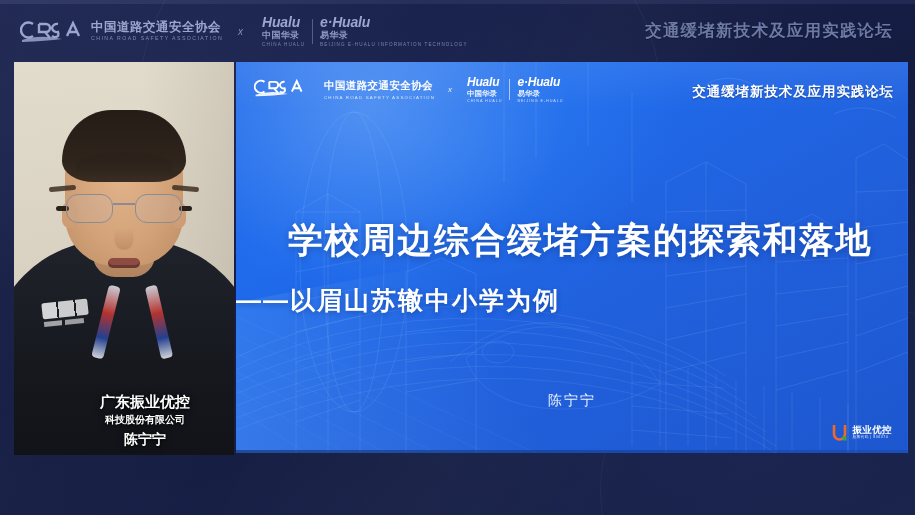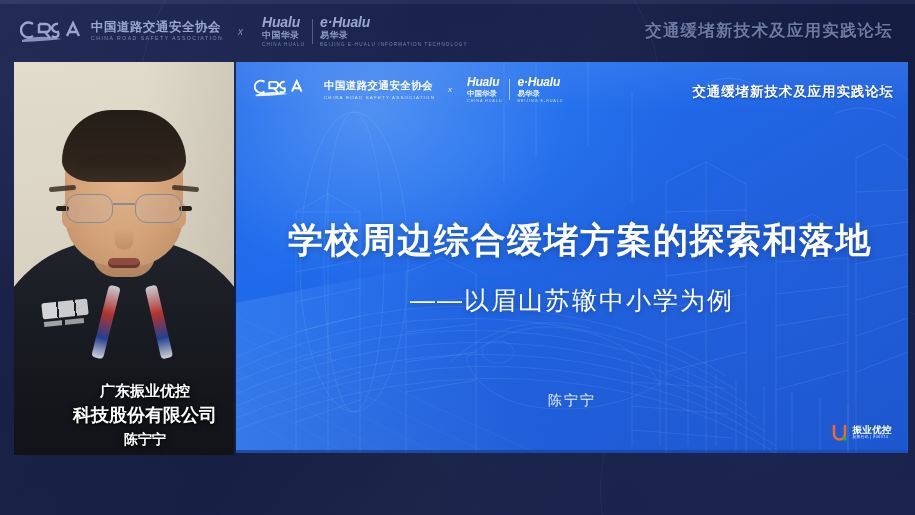--- a/index.html
+++ b/index.html
@@ -196,21 +196,21 @@
 
   
   .v-caption{
     position:absolute; left:0; bottom:6px; width:100%;
     text-align:center; color:#ffffff;
     text-shadow:0 1px 3px rgba(0,0,0,.85), 0 0 6px rgba(0,0,0,.6);
     line-height:1.45;
   }
   .v-caption div{ font-weight:bold;padding-left:42px; }
   .vc1{ font-size:15px; }
-  .vc2{ font-size:18px; }
+  .vc2{ font-size:10px; }
   .vc3{ font-size:14px; margin-top:1px; }
   .vc4{ font-size:13px; margin-top:1px; }
 
   
   .slide{
     position:absolute; left:236px; top:62px; width:672px; height:391px;
     overflow:hidden;
     background:
       radial-gradient(ellipse 480px 300px at 22% 12%, #2f7cf0 0%, rgba(47,124,240,0) 62%),
       linear-gradient(150deg,#1c63e8 0%, #1f6bec 28%, #2160dc 60%, #1d57cf 100%);
@@ -252,22 +252,22 @@
   .s-title{
     position:absolute; left:16px; right:0; top:155px;
     text-align:center;
     font-size:35px; font-weight:bold; color:#ffffff;
     letter-spacing:1.5px;
     text-shadow:0 2px 6px rgba(0,25,80,.35);
     white-space:nowrap;
   }
   .s-subtitle{
     position:absolute; left:0; right:0; top:222px;
-    text-align:center;
-    font-size:25px; font-weight:normal; color:#ffffff;
+    text-align:left;
+    font-size:25px; font-weight:bold; color:#ffffff;
     letter-spacing:2px;
     text-shadow:0 2px 5px rgba(0,25,80,.3);
     white-space:nowrap;
   }
   .s-org{
     position:absolute; left:0; right:0; top:296px;
     text-align:center;
     font-size:19px; color:#ffffff; letter-spacing:2.5px;
     white-space:nowrap;
   }

